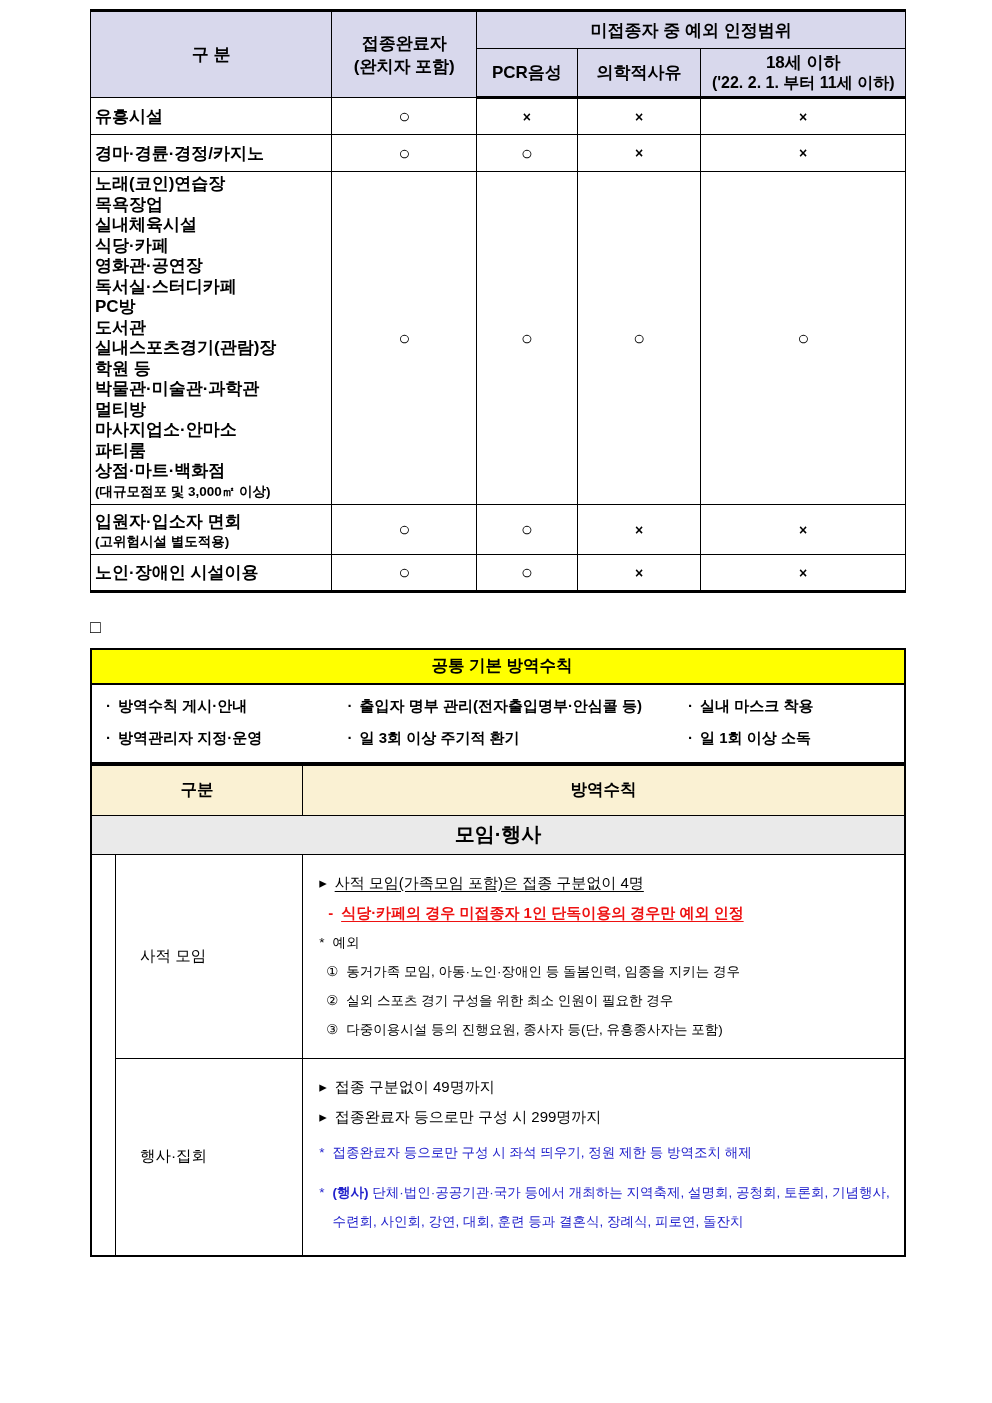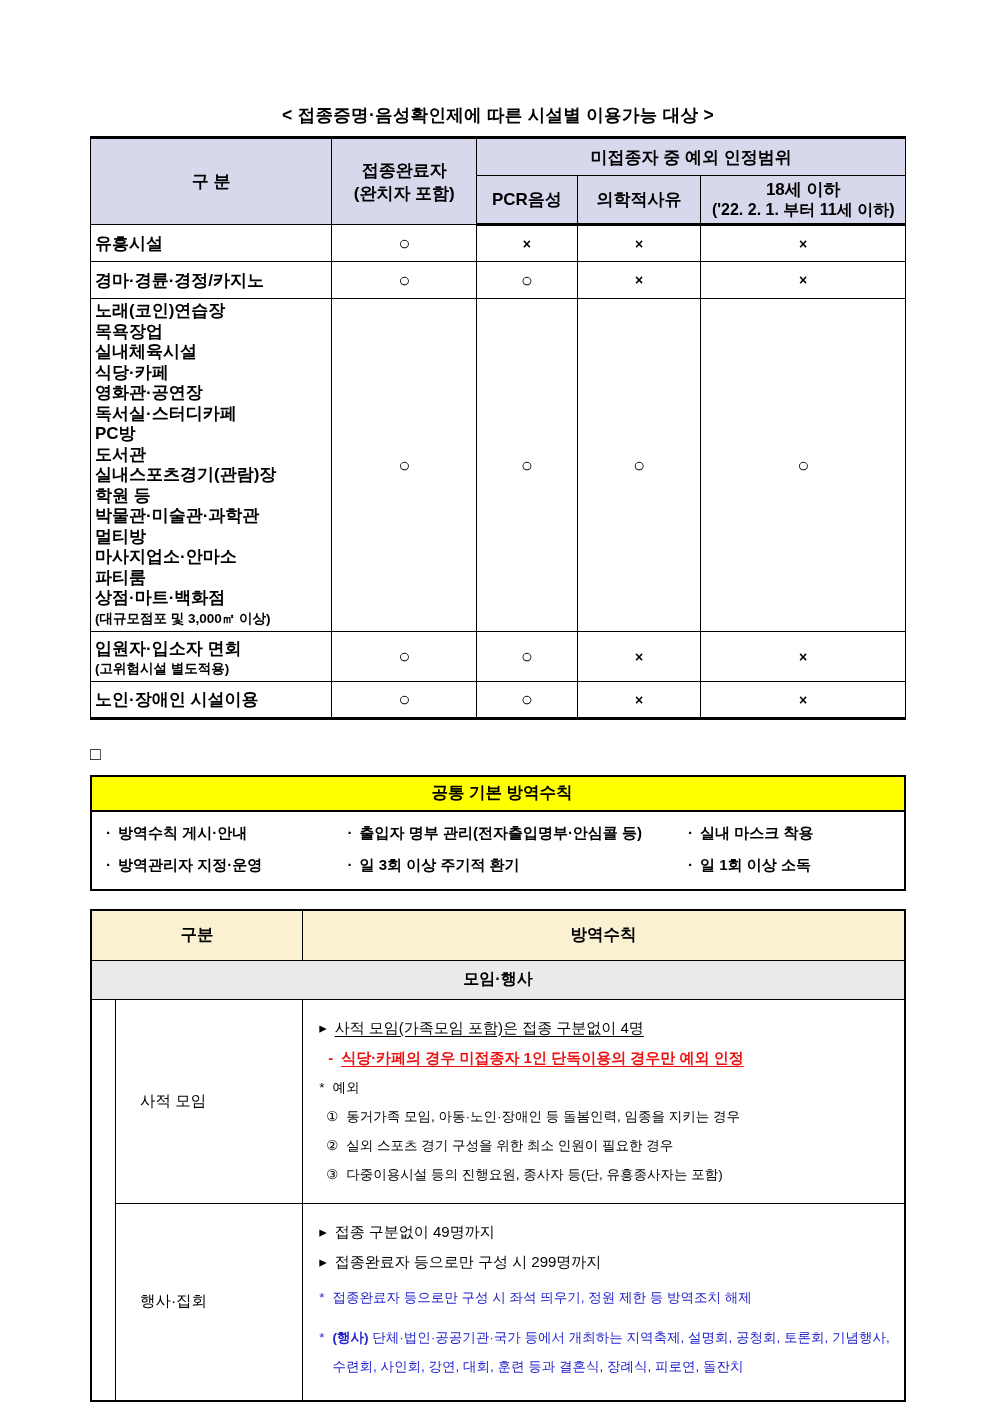--- a/index.html
+++ b/index.html
@@ -58,47 +58,46 @@
   }
   .common-body {
     display: grid; grid-template-columns: 30.5% 43% 26.5%;
     padding: 12px 6px 14px 14px; row-gap: 13px;
     font-size: 15px; font-weight: bold;
   }
   .cr-item { display: flex; gap: 7px; white-space: nowrap; }
   .cr-mk { flex: 0 0 auto; }
 
   
-  .rules { margin-top: 18px; border: 2px solid #000; }
+  .rules { border: 2px solid #000; }
   .rules th, .rules td { border: 1px solid #000; }
   .rules tr.rh { height: 50px; }
   .rules tr.rh th { background: #faf1d3; font-size: 16.5px; font-weight: bold; text-align: center; }
   .rules tr.rs { height: 39px; }
-  .rules tr.rs td { background: #eaeaea; font-size: 16px; font-weight: bold; text-align: center; }
+  .rules tr.rs td { background: #eaeaea; font-size: 20px; font-weight: bold; text-align: center; }
   .rules td.rlabel { font-size: 15.5px; padding-left: 24px; vertical-align: middle; }
   .rules td.rcontent { padding: 8px 8px 8px 16px; vertical-align: middle; }
   .line { display: flex; gap: 8px; margin: 11px 0; align-items: baseline; }
   .line .mk { flex: 0 0 auto; }
   .l-main { font-size: 15px; }
   .l-main .ul { text-decoration: underline; text-underline-offset: 3px; text-align: center; }
   .l-red { font-size: 15px; font-weight: bold; color: #ee1111; padding-left: 9px; }
   .l-red .ul { text-decoration: underline; text-underline-offset: 3px; }
   .l-note { font-size: 13.5px; }
   .l-circ { font-size: 13.5px; padding-left: 7px; }
   .l-blue { font-size: 13.5px; color: #2222cc; line-height: 29px; }
   .l-blue b { font-weight: bold; }
   .row-private { height: 189px; }
   .row-event { height: 168px; }
 </style>
 </head>
 <body>
 
 <div class="page">
 
-  <div class="doc-title">&lt; 접종증명·음성확인제에 따른 시설별 이용가능 대상 &gt;</div>
 
   <table class="facility">
     <colgroup>
       <col style="width:29.6%">
         <col style="width:17.8%">
         <col style="width:12.3%">
         <col style="width:15.2%">
         <col style="width:25.1%">
     </colgroup>
     <thead>

